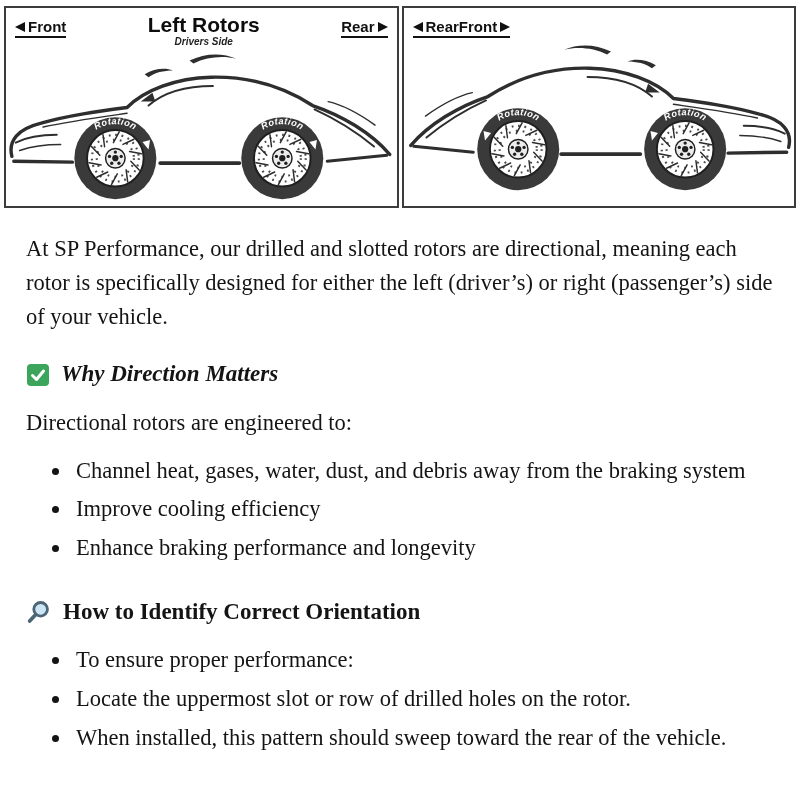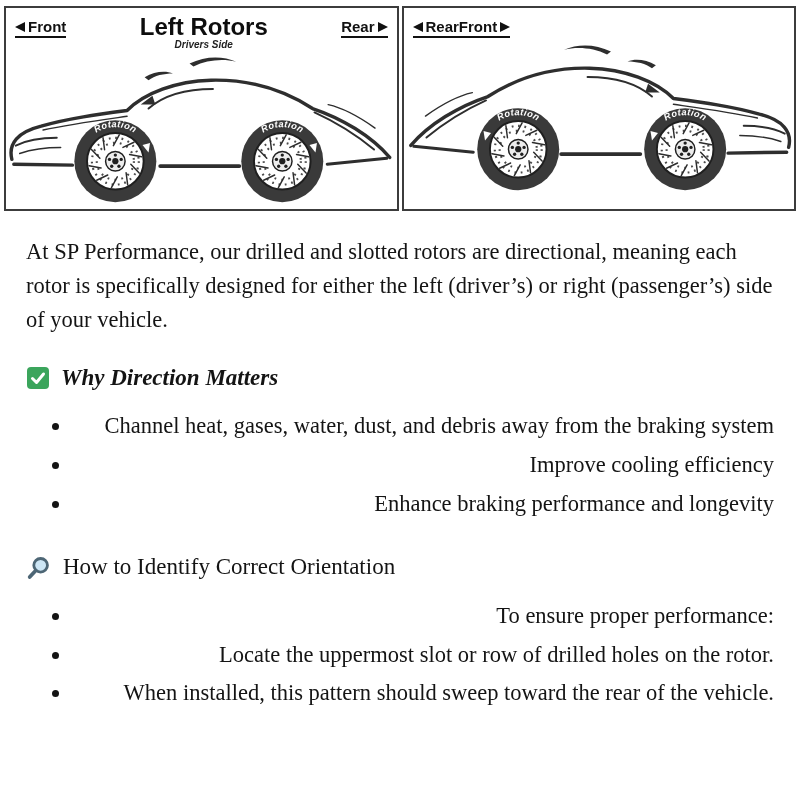--- a/index.html
+++ b/index.html
@@ -6,38 +6,38 @@
   body{width:800px;font-family:"Liberation Serif",serif;color:#141414;}
 
   
   .diagram{display:flex;gap:3px;padding:6px 4px 0 4px;}
   .panel{flex:1;border:2px solid #3c3c3c;background:#fff;overflow:hidden;}
   .panel-header{display:flex;align-items:flex-start;padding:6px 9px 0 9px;
     font-family:"Liberation Sans",sans-serif;}
   .dir{display:flex;align-items:center;gap:3px;border-bottom:2.5px solid #111;
     padding-bottom:1px;font-weight:700;font-size:15px;margin-top:4px;color:#111;}
   .panel-titles{flex:1;text-align:center;}
-  .panel-title{font-weight:700;font-size:24px;line-height:1.05;color:#0d0d0d;}
+  .panel-title{font-weight:700;font-size:21px;line-height:1.05;color:#0d0d0d;}
   .panel-subtitle{font-weight:700;font-style:italic;font-size:10px;color:#222;}
   .tri{width:0;height:0;border-top:5px solid transparent;border-bottom:5px solid transparent;display:inline-block;}
   .tri-left{border-right:10px solid #111;}
   .tri-right{border-left:10px solid #111;}
   .car-svg{display:block;width:100%;height:auto;margin-top:-2px;}
   .rot-text{font-family:"Liberation Sans",sans-serif;font-size:9.5px;font-weight:700;
     font-style:italic;fill:#ffffff;text-anchor:middle;letter-spacing:.4px;}
 
   
   .content{padding:16px 26px 10px 26px;font-size:22.5px;line-height:1.5;}
   .content p{margin:8px 0 14px 0;}
   .sec-heading{display:flex;align-items:center;gap:11px;font-size:23px;margin:24px 0 14px 0;}
   .sec-heading.bold{font-weight:700;font-style:italic;}
-  .sec-heading.regular{font-weight:400;margin-top:30px;}
+  .sec-heading.regular{font-weight:700;margin-top:30px;}
   .icon-box{display:inline-flex;flex:0 0 auto;}
   ul{margin:12px 0 10px 0;padding-left:46px;}
-  li{margin:5px 0;padding-left:4px;text-align:right;}
+  li{margin:5px 0;padding-left:4px;}
 </style>
 </head>
 <body>
 
 <svg width="0" height="0" style="position:absolute" aria-hidden="true">
   <defs>
     <g id="car-body" fill="none" stroke="#2e2e2e" stroke-linecap="round">
       <path d="M 6,114 C 2,98 12,86 36,80 C 64,72 94,68 124,64 C 142,46 174,34 210,33 C 250,32 286,44 314,62 C 344,72 374,90 393,112" stroke-width="3.5"></path>
       <path d="M 146,62 C 162,48 186,42 212,42" stroke-width="2"></path>
       <path d="M 38,84 C 66,78 96,74 124,70" stroke-width="1.5"></path>
@@ -144,20 +144,21 @@
     <div class="sec-heading bold">
       <span class="icon-box">
         <svg width="24" height="24" viewBox="0 0 24 24">
           <rect x="1" y="1" width="22" height="22" rx="4" fill="#3ba55c"></rect>
           <path d="M6.5 12.5 L10.5 16.5 L17.5 8" stroke="#fff" stroke-width="3" fill="none" stroke-linecap="round" stroke-linejoin="round"></path>
         </svg>
       </span>
       <span>Why Direction Matters</span>
     </div>
 
+    <p>Directional rotors are engineered to:</p>
 
     <ul>
       <li>Channel heat, gases, water, dust, and debris away from the braking system</li>
       <li>Improve cooling efficiency</li>
       <li>Enhance braking performance and longevity</li>
     </ul>
 
     <div class="sec-heading regular">
       <span class="icon-box">
         <svg width="26" height="26" viewBox="0 0 24 24">

